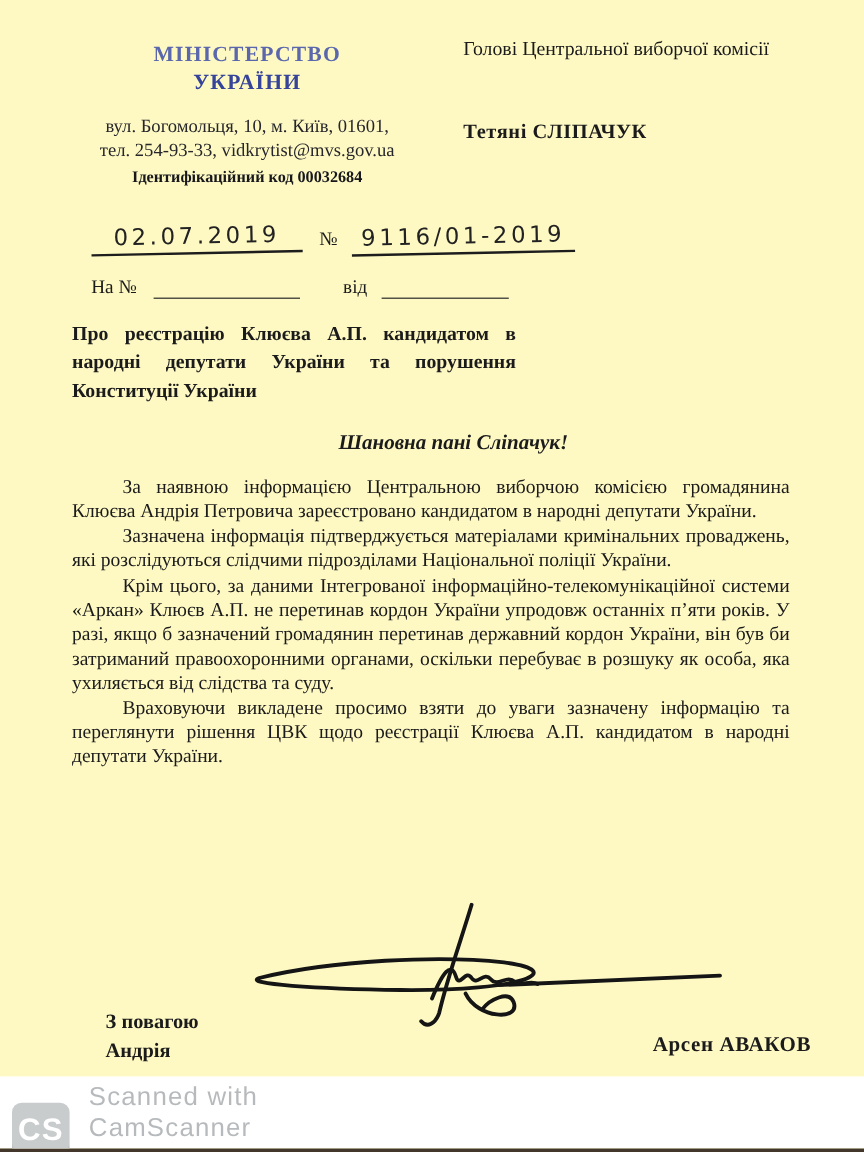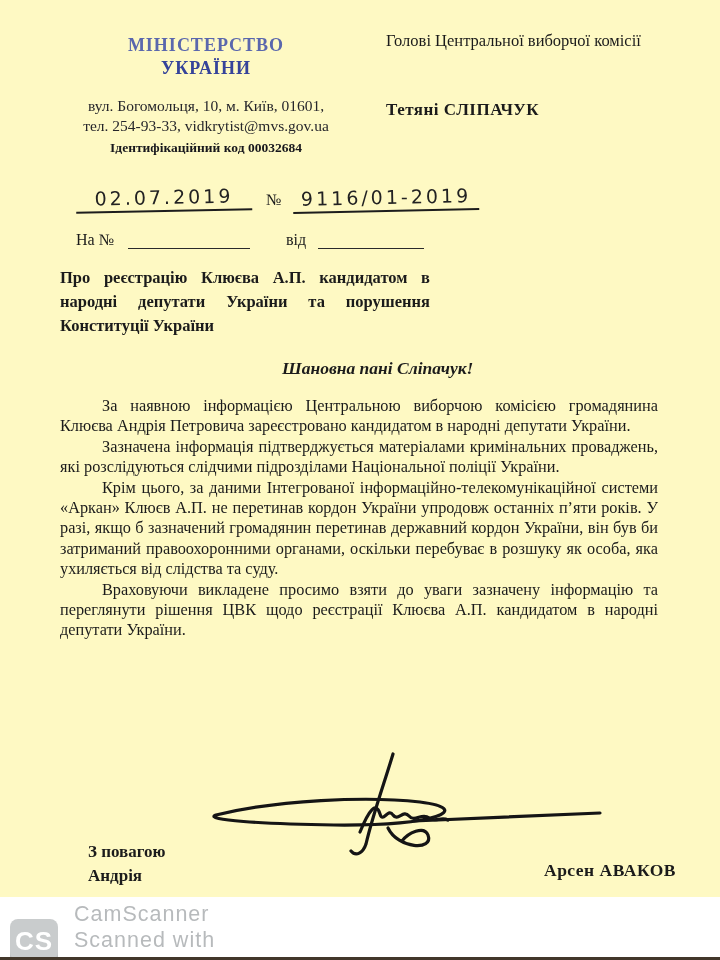--- a/index.html
+++ b/index.html
@@ -127,18 +127,18 @@
 
   <div class="signoff">
     <div>З повагою</div>
     <div>Андрія</div>
   </div>
   <div class="signer-name">Арсен  АВАКОВ</div>
 
   <div class="scanbar">
     <div class="cs-badge">CS</div>
     <div class="scan-text">
+      <div>Scanned with</div>
       <div>CamScanner</div>
-      <div>Scanned with</div>
     </div>
   </div>
 
 </div>
 
 </body></html>

